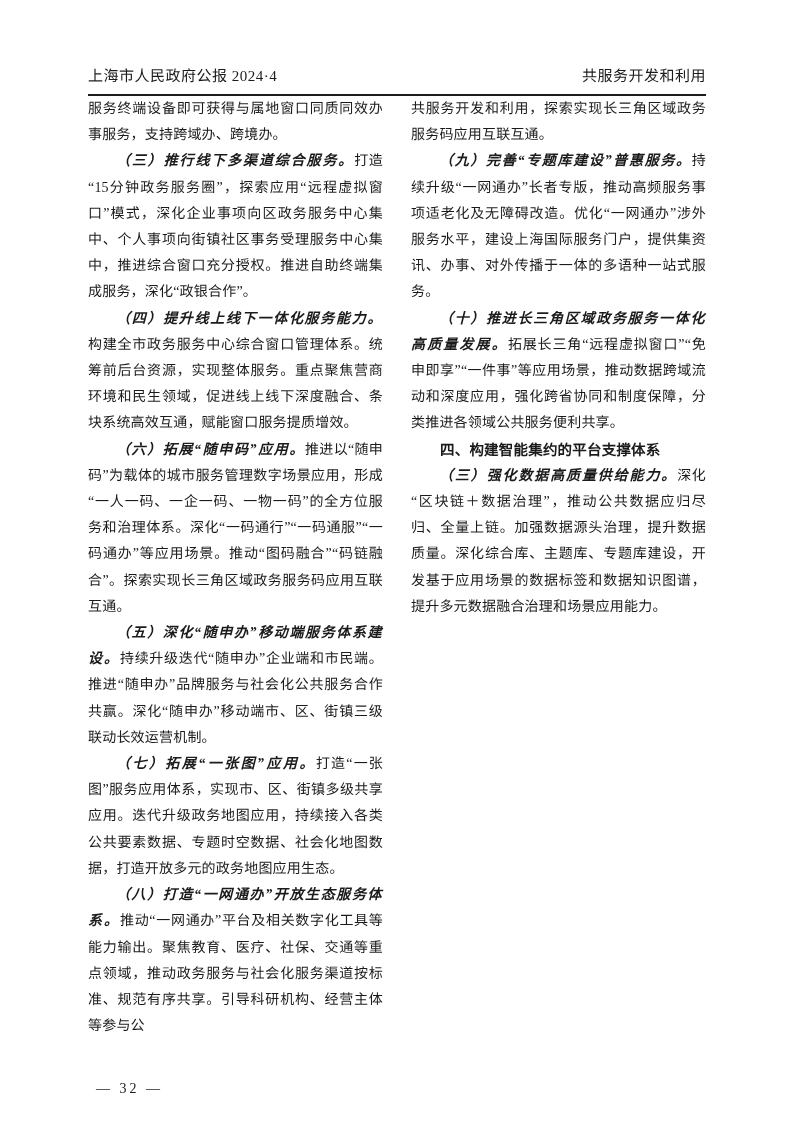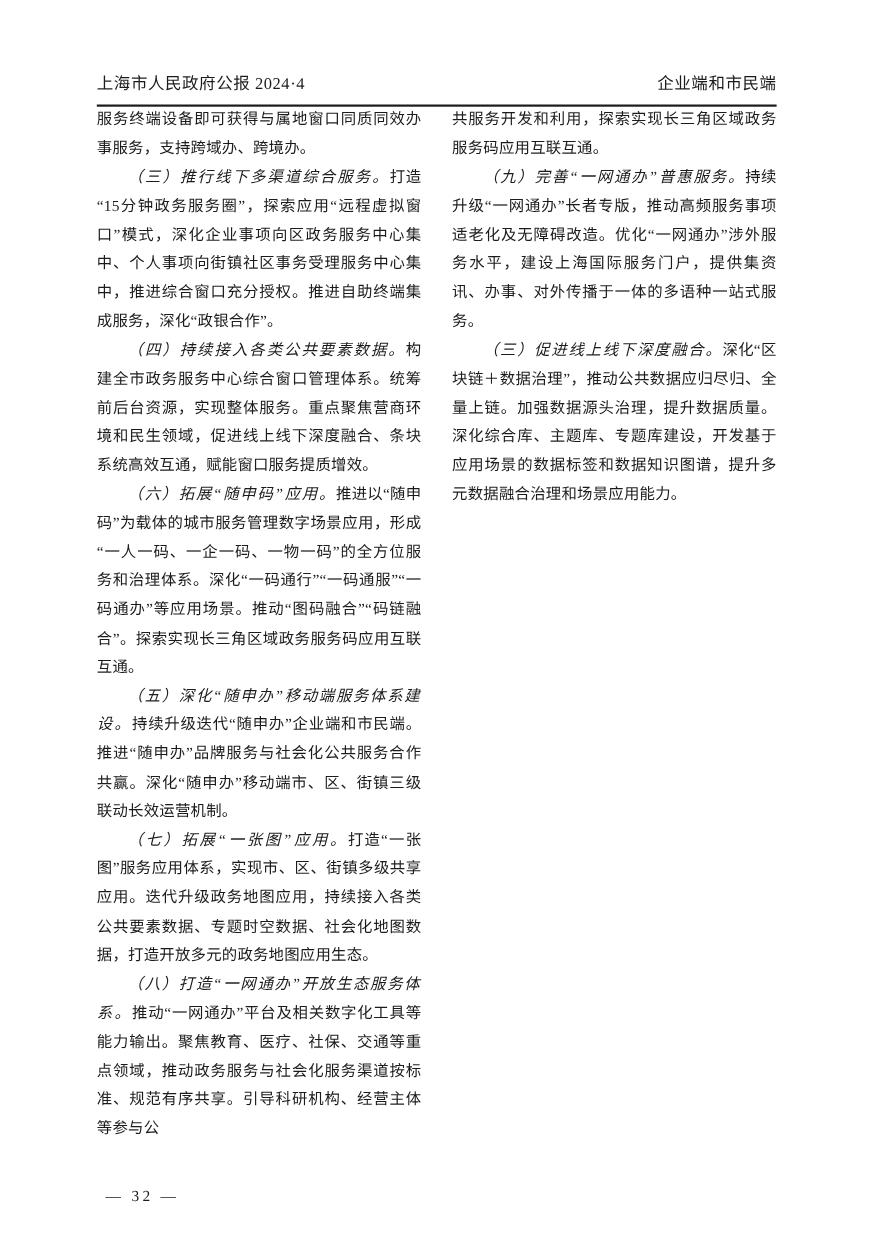--- a/index.html
+++ b/index.html
@@ -52,52 +52,55 @@
   }
   .para.heading {
     font-family: "Liberation Sans", "DejaVu Sans", sans-serif;
     font-weight: bold;
     font-size: 14.5px;
     text-align: left;
   }
   .lead {
     font-style: italic;
     letter-spacing: 1.5px;
+    font-weight: bold;
   }
   .page-footer {
     position: absolute;
     left: 96px;
     top: 1081px;
     font-size: 14px;
     letter-spacing: 3px;
     text-align: center;
   }
 </style>
 </head>
 <body>
 
 <div class="page">
   <div class="inner">
     <header class="page-header">
       <span>上海市人民政府公报 2024·4</span>
-      <span>企业端和市民端</span>
+      <span>共服务开发和利用</span>
     </header>
     <main class="columns">
       <div class="col" id="col-left">
           <p class="para cont">服务终端设备即可获得与属地窗口同质同效办事服务，支持跨域办、跨境办。</p>
           <p class="para"><span class="lead">（三）推行线下多渠道综合服务。</span>打造“15分钟政务服务圈”，探索应用“远程虚拟窗口”模式，深化企业事项向区政务服务中心集中、个人事项向街镇社区事务受理服务中心集中，推进综合窗口充分授权。推进自助终端集成服务，深化“政银合作”。</p>
-          <p class="para"><span class="lead">（四）持续接入各类公共要素数据。</span>构建全市政务服务中心综合窗口管理体系。统筹前后台资源，实现整体服务。重点聚焦营商环境和民生领域，促进线上线下深度融合、条块系统高效互通，赋能窗口服务提质增效。</p>
+          <p class="para"><span class="lead">（四）提升线上线下一体化服务能力。</span>构建全市政务服务中心综合窗口管理体系。统筹前后台资源，实现整体服务。重点聚焦营商环境和民生领域，促进线上线下深度融合、条块系统高效互通，赋能窗口服务提质增效。</p>
           <p class="para"><span class="lead">（六）拓展“随申码”应用。</span>推进以“随申码”为载体的城市服务管理数字场景应用，形成“一人一码、一企一码、一物一码”的全方位服务和治理体系。深化“一码通行”“一码通服”“一码通办”等应用场景。推动“图码融合”“码链融合”。探索实现长三角区域政务服务码应用互联互通。</p>
           <p class="para"><span class="lead">（五）深化“随申办”移动端服务体系建设。</span>持续升级迭代“随申办”企业端和市民端。推进“随申办”品牌服务与社会化公共服务合作共赢。深化“随申办”移动端市、区、街镇三级联动长效运营机制。</p>
           <p class="para"><span class="lead">（七）拓展“一张图”应用。</span>打造“一张图”服务应用体系，实现市、区、街镇多级共享应用。迭代升级政务地图应用，持续接入各类公共要素数据、专题时空数据、社会化地图数据，打造开放多元的政务地图应用生态。</p>
           <p class="para"><span class="lead">（八）打造“一网通办”开放生态服务体系。</span>推动“一网通办”平台及相关数字化工具等能力输出。聚焦教育、医疗、社保、交通等重点领域，推动政务服务与社会化服务渠道按标准、规范有序共享。引导科研机构、经营主体等参与公</p>
         </div>
       <div class="col" id="col-right">
           <p class="para cont">共服务开发和利用，探索实现长三角区域政务服务码应用互联互通。</p>
-          <p class="para"><span class="lead">（九）完善“一网通办”普惠服务。</span>持续升级“一网通办”长者专版，推动高频服务事项适老化及无障碍改造。优化“一网通办”涉外服务水平，建设上海国际服务门户，提供集资讯、办事、对外传播于一体的多语种一站式服务。</p>
-          <p class="para"><span class="lead">（三）促进线上线下深度融合。</span>深化“区块链＋数据治理”，推动公共数据应归尽归、全量上链。加强数据源头治理，提升数据质量。深化综合库、主题库、专题库建设，开发基于应用场景的数据标签和数据知识图谱，提升多元数据融合治理和场景应用能力。</p>
+          <p class="para"><span class="lead">（九）完善“专题库建设”普惠服务。</span>持续升级“一网通办”长者专版，推动高频服务事项适老化及无障碍改造。优化“一网通办”涉外服务水平，建设上海国际服务门户，提供集资讯、办事、对外传播于一体的多语种一站式服务。</p>
+          <p class="para"><span class="lead">（十）推进长三角区域政务服务一体化高质量发展。</span>拓展长三角“远程虚拟窗口”“免申即享”“一件事”等应用场景，推动数据跨域流动和深度应用，强化跨省协同和制度保障，分类推进各领域公共服务便利共享。</p>
+          <p class="para heading">四、构建智能集约的平台支撑体系</p>
+          <p class="para"><span class="lead">（三）强化数据高质量供给能力。</span>深化“区块链＋数据治理”，推动公共数据应归尽归、全量上链。加强数据源头治理，提升数据质量。深化综合库、主题库、专题库建设，开发基于应用场景的数据标签和数据知识图谱，提升多元数据融合治理和场景应用能力。</p>
         </div>
     </main>
   </div>
   <footer class="page-footer">
     <span>— 32 —</span>
   </footer>
 </div>
 
 </body></html>

